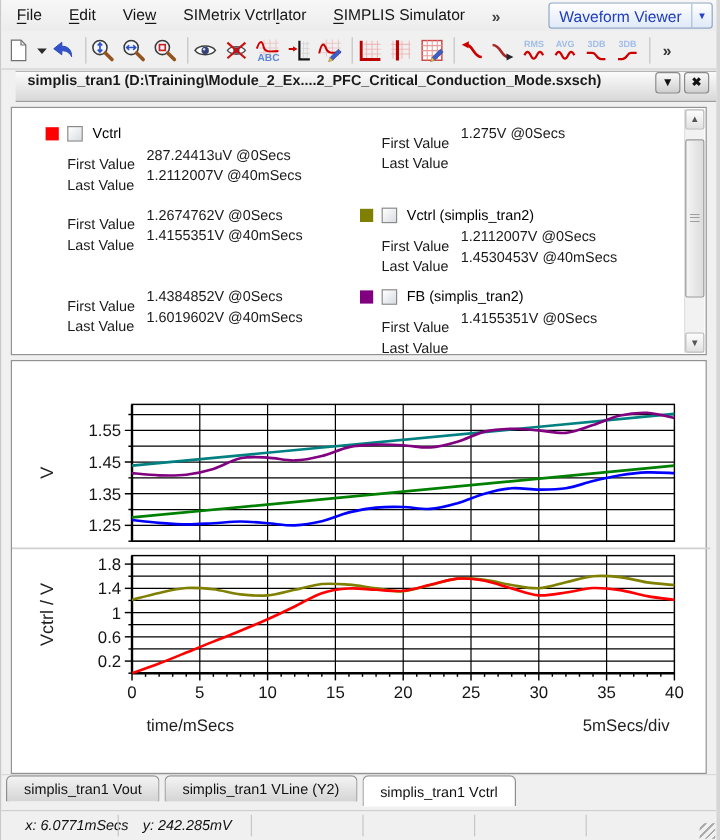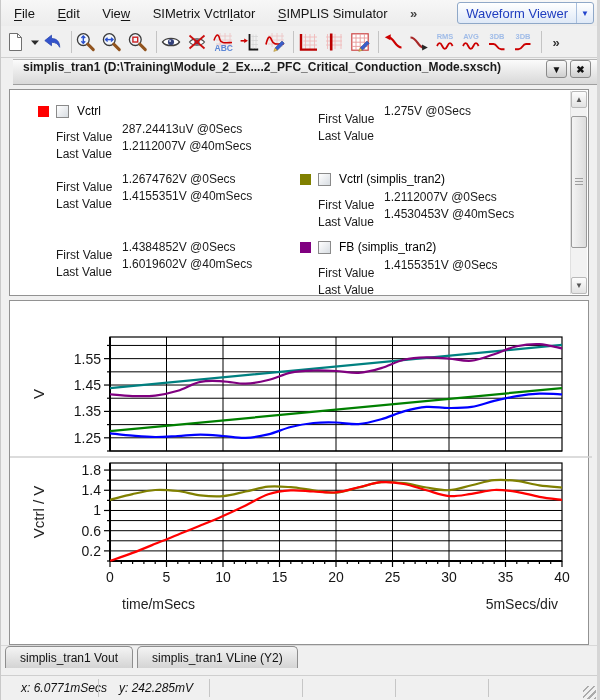--- a/index.html
+++ b/index.html
@@ -529,20 +529,21 @@
         <text x="548" y="308" text-anchor="end" class="xfoot">5mSecs/div</text>
         <line x1="0" y1="156" x2="582" y2="156" stroke="#d0d0d0" stroke-width="1.5"></line>
       </svg>
   </div>
 
   <div class="tabbar" id="tabbar">
   <div class="tab">simplis_tran1 Vout</div>
 
   <div class="tab">simplis_tran1 VLine (Y2)</div>
 
+  <div class="tab active">simplis_tran1 Vctrl</div>
 </div>
 
   <div class="statusbar">
     <span class="st-cell" style="width:97px">x: 6.0771mSecs</span>
     <span class="st-sep"></span>
     <span class="st-cell" style="width:110px">y: 242.285mV</span>
     <span class="st-sep"></span>
       <span class="st-fill"></span>
     <span class="st-sep"></span>
       <span class="st-fill"></span>

